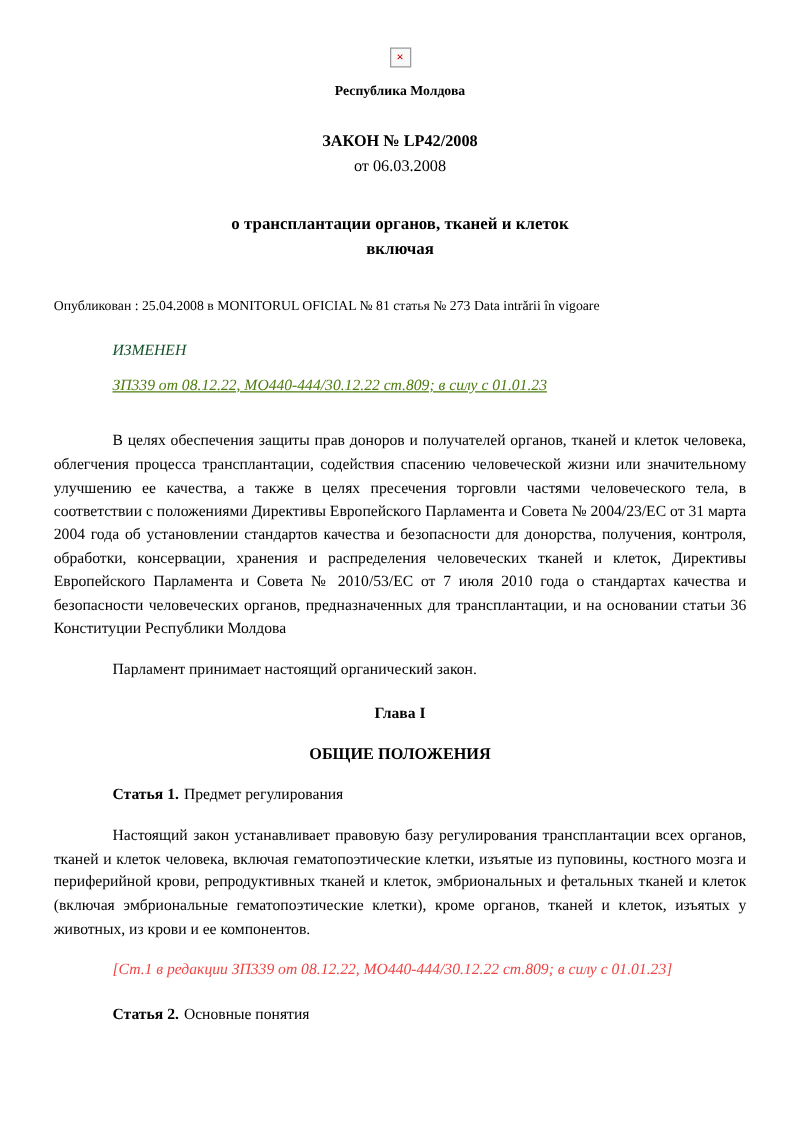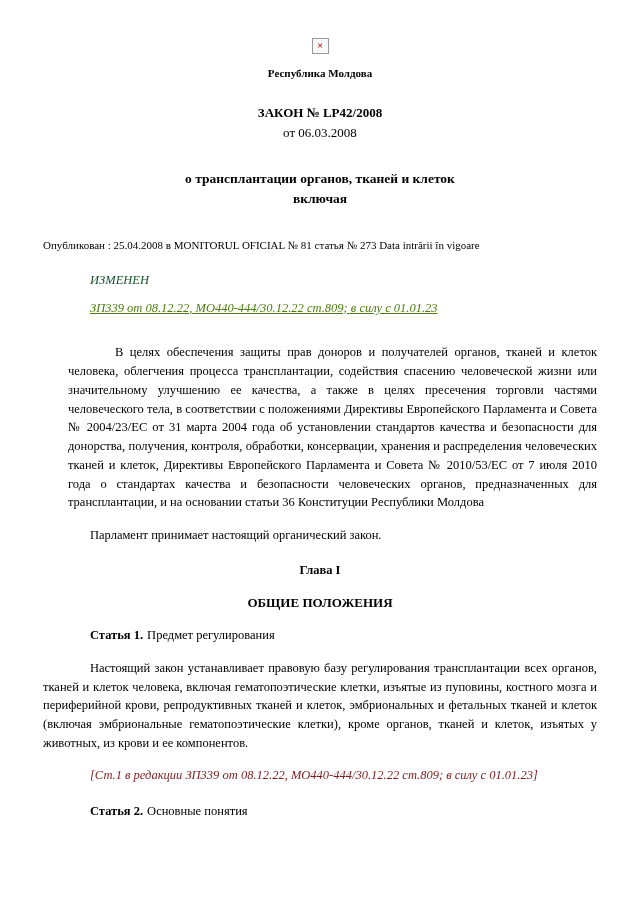--- a/index.html
+++ b/index.html
@@ -49,30 +49,30 @@
     font-style: italic;
     text-decoration: underline;
     cursor: pointer;
   }
 
   p.para {
     margin: 14px 0 0 0;
     text-align: justify;
     text-indent: 47px;
   }
-  p.preamble { margin-top: 26px; margin-left: 25px; }
+  p.preamble { margin-top: 26px; }
   p.art-head { text-align: left; }
   .art-label { margin-right: 4px; }
 
   .chapter { font-weight: bold; margin-top: 16px; }
   .chapter-title { font-weight: bold; font-size: 13px; margin-top: 13px; }
 
   p.note { margin-top: 13px; }
   a.note-link {
-    color: #7f1d1d;
+    color: #ef4444;
     font-style: italic;
     text-decoration: none;
     cursor: pointer;
   }
   p.art2 { margin-top: 18px; }
 </style>
 </head>
 <body>
 
 <div class="doc">

